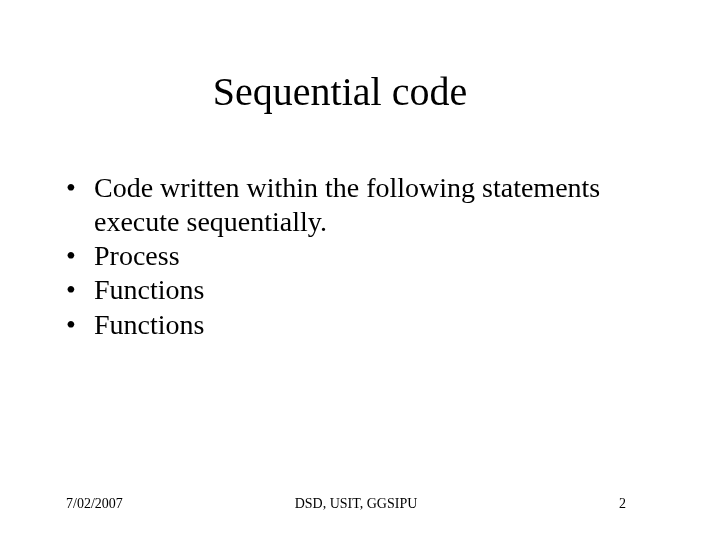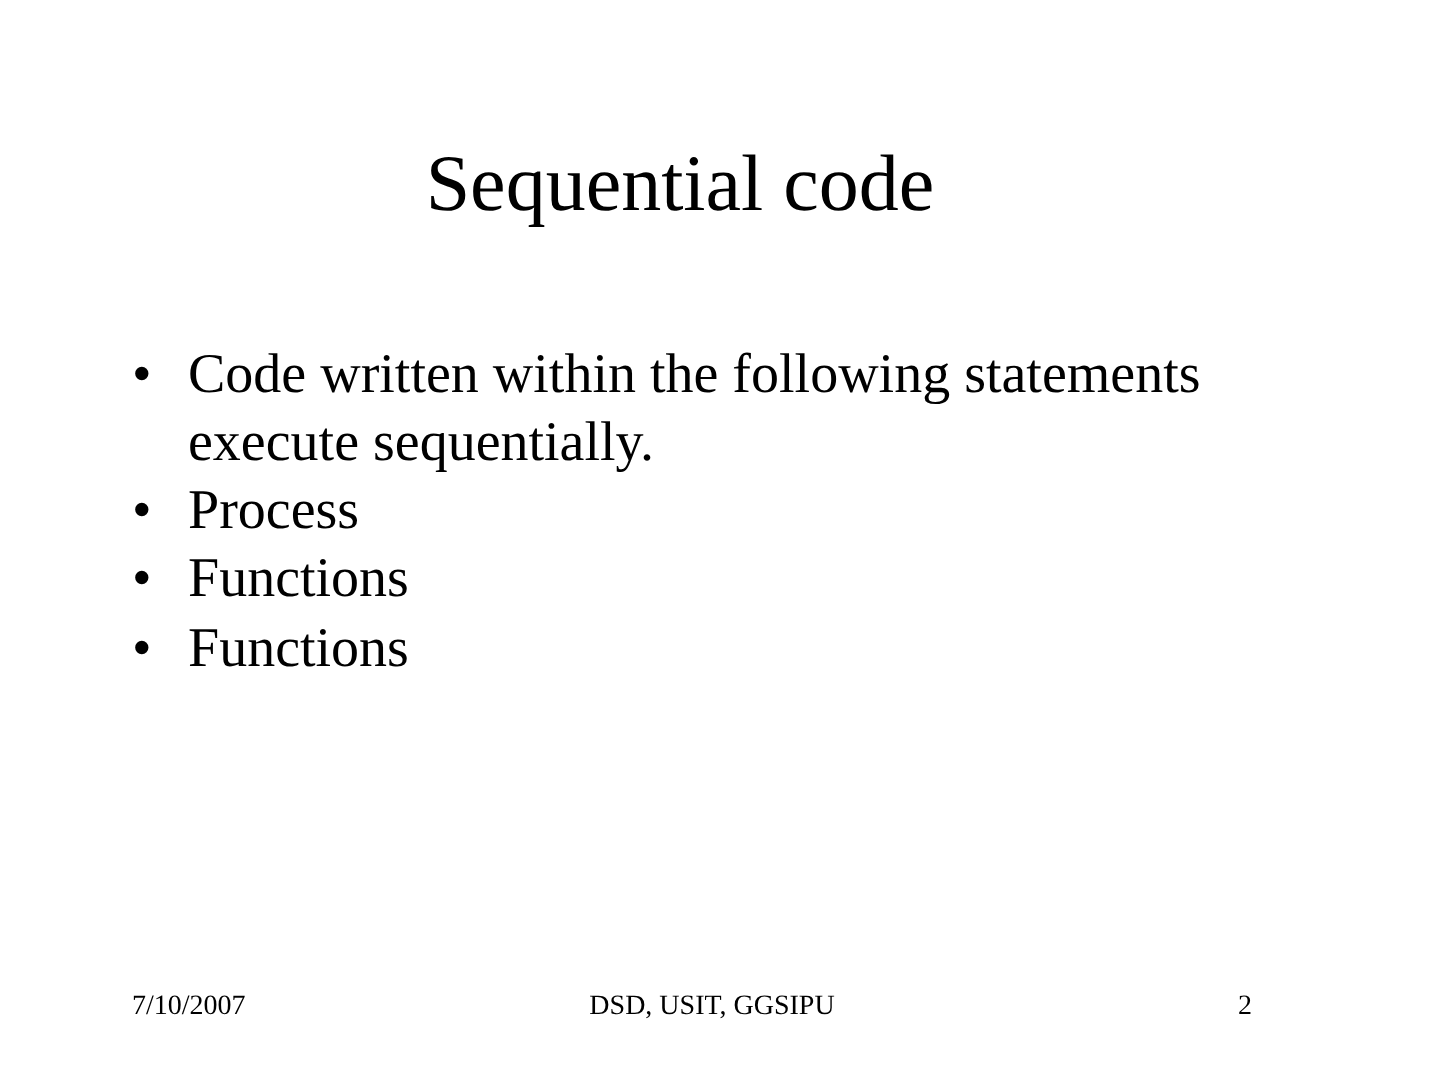--- a/index.html
+++ b/index.html
@@ -86,17 +86,17 @@
   <div class="content">
     <ul>
       <li>Code written within the following statements execute sequentially.</li>
       <li>Process</li>
       <li>Functions</li>
       <li>Functions</li>
     </ul>
   </div>
 
   <div class="footer">
-    <span class="date">7/10/2007</span>
+    <span class="date">7/02/2007</span>
     <span class="center">DSD, USIT, GGSIPU</span>
     <span class="page">2</span>
   </div>
 </div>
 
 </body></html>

